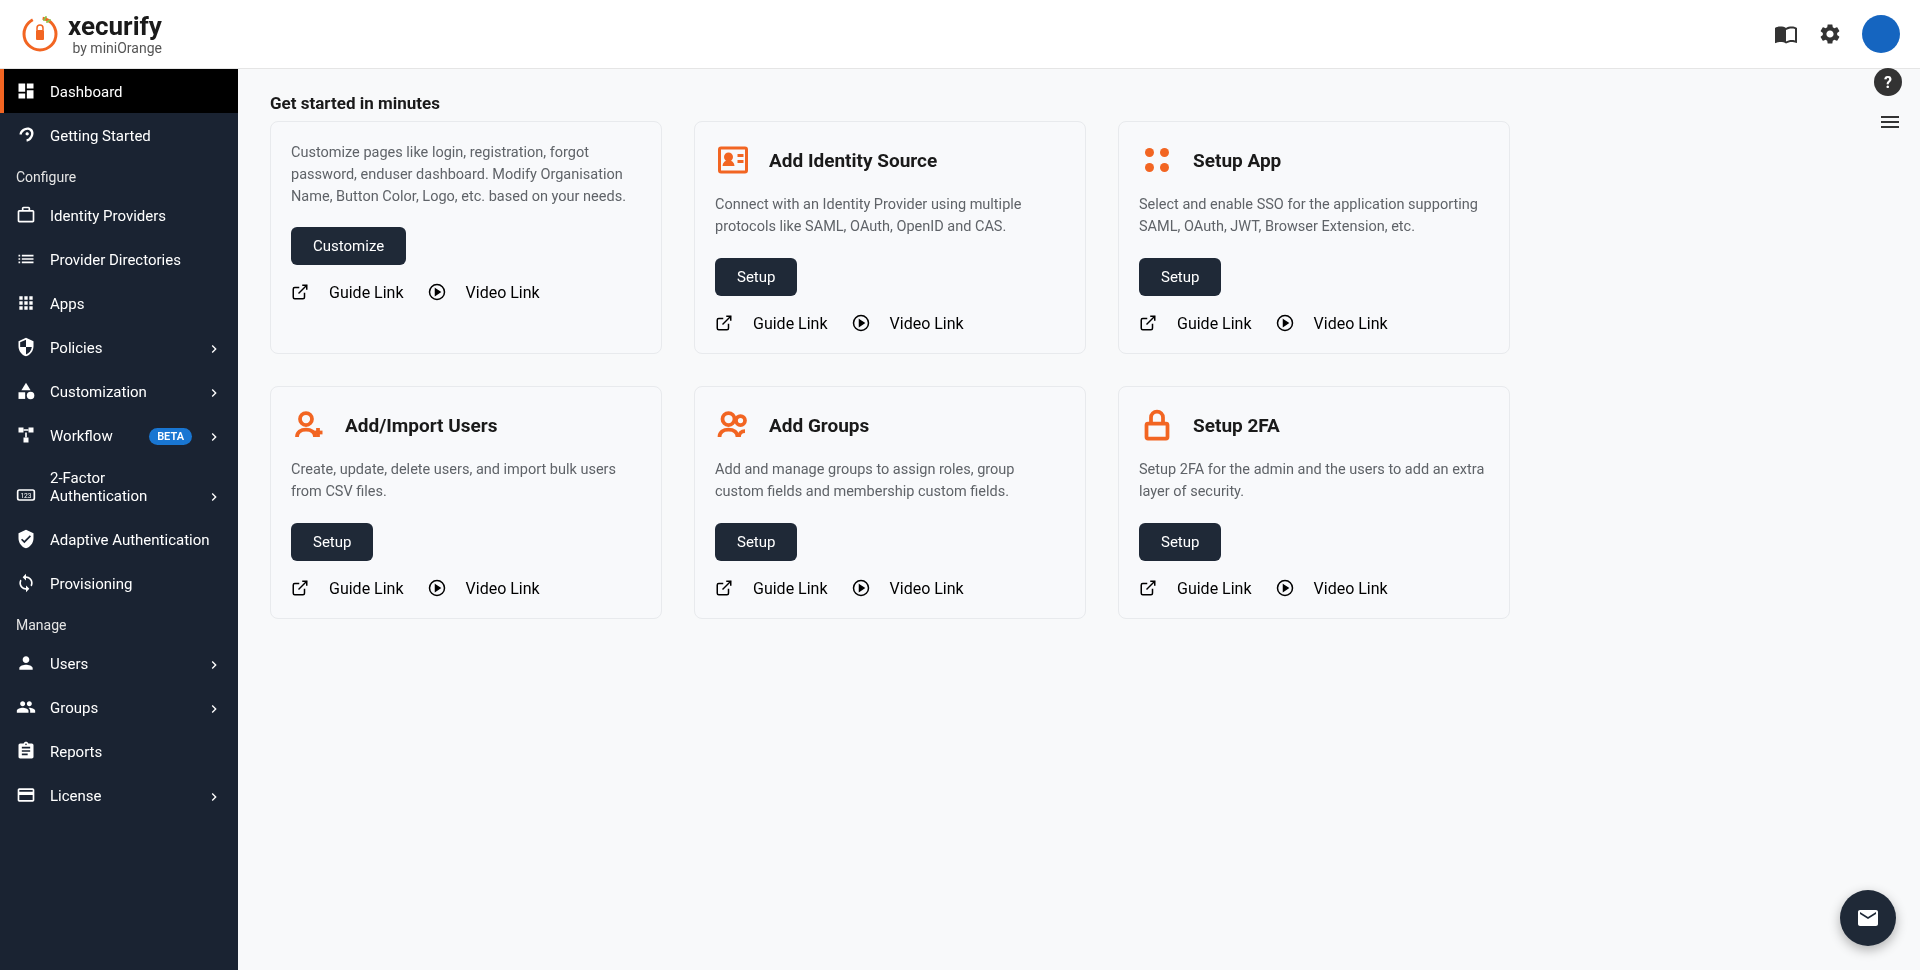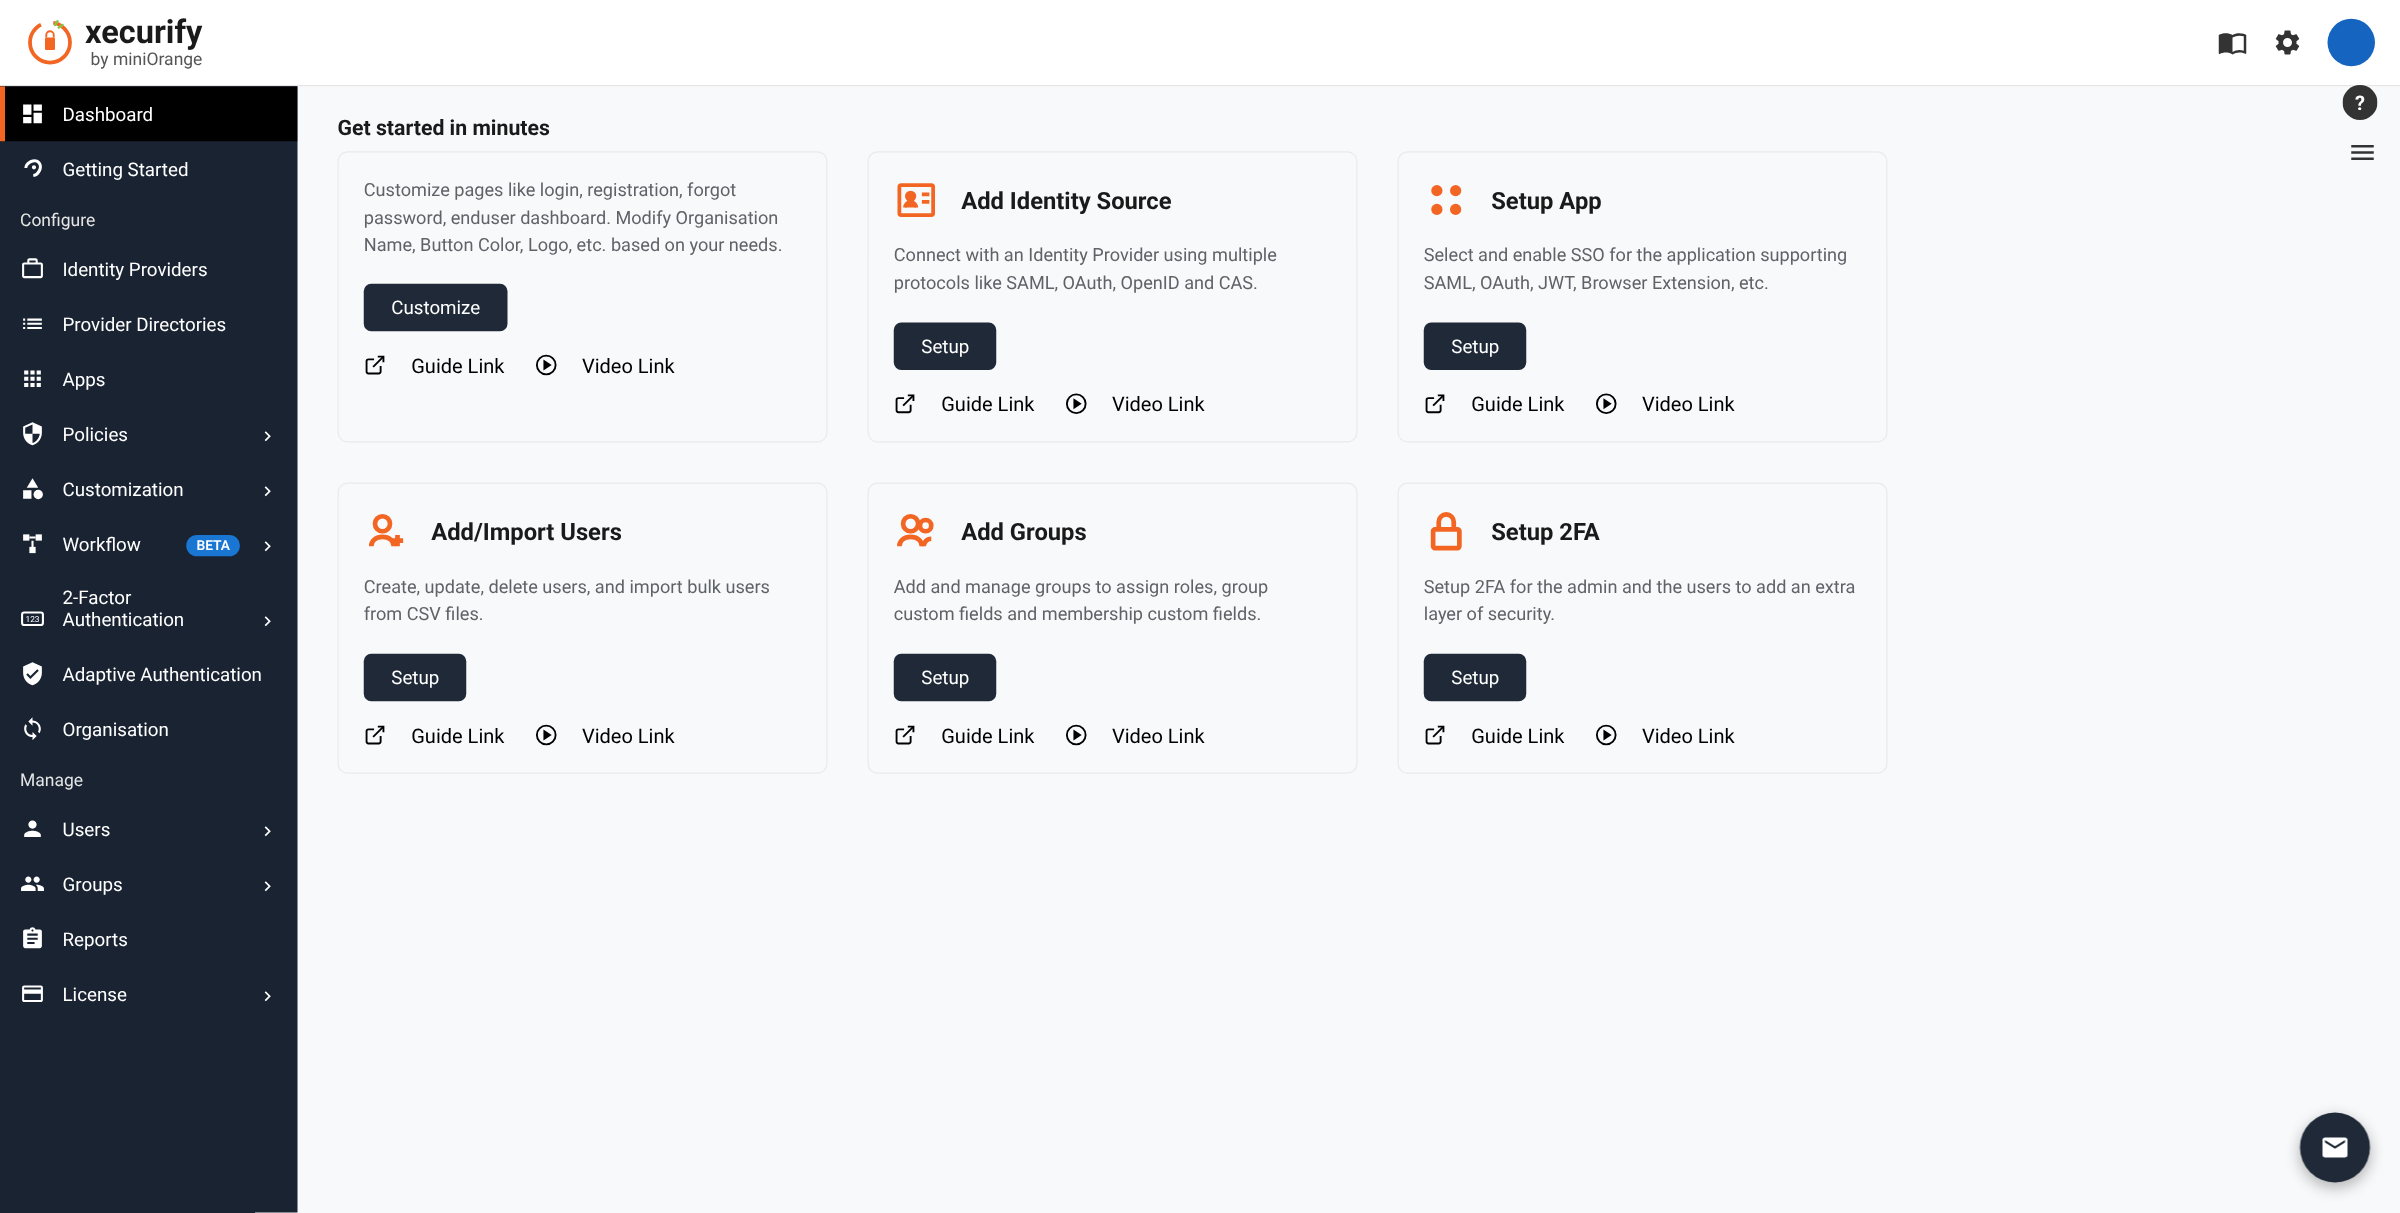--- a/index.html
+++ b/index.html
@@ -386,21 +386,21 @@
     <div class="sidebar-item">
       <svg class="sidebar-icon" viewBox="0 0 24 24" fill="currentColor">
           <path d="M12 1L3 5v6c0 5.55 3.84 10.74 9 12 5.16-1.26 9-6.45 9-12V5l-9-4zm-2 16l-4-4 1.41-1.41L10 14.17l6.59-6.59L18 9l-8 8z"></path>
         </svg>
       <span class="sidebar-label">Adaptive Authentication</span>
     </div>
     <div class="sidebar-item">
       <svg class="sidebar-icon" viewBox="0 0 24 24" fill="currentColor">
           <path d="M12 4V1L8 5l4 4V6c3.31 0 6 2.69 6 6 0 1.01-.25 1.97-.7 2.8l1.46 1.46C19.54 15.03 20 13.57 20 12c0-4.42-3.58-8-8-8zm0 14c-3.31 0-6-2.69-6-6 0-1.01.25-1.97.7-2.8L5.24 7.74C4.46 8.97 4 10.43 4 12c0 4.42 3.58 8 8 8v3l4-4-4-4v3z"></path>
         </svg>
-      <span class="sidebar-label">Organisation</span>
+      <span class="sidebar-label">Provisioning</span>
     </div>
 
     <div class="sidebar-section">Manage</div>
 
     <div class="sidebar-item">
       <svg class="sidebar-icon" viewBox="0 0 24 24" fill="currentColor">
           <path d="M12 12c2.21 0 4-1.79 4-4s-1.79-4-4-4-4 1.79-4 4 1.79 4 4 4zm0 2c-2.67 0-8 1.34-8 4v2h16v-2c0-2.66-5.33-4-8-4z"></path>
         </svg>
       <span class="sidebar-label">Users</span>
       <svg class="chevron" viewBox="0 0 24 24" fill="currentColor">

